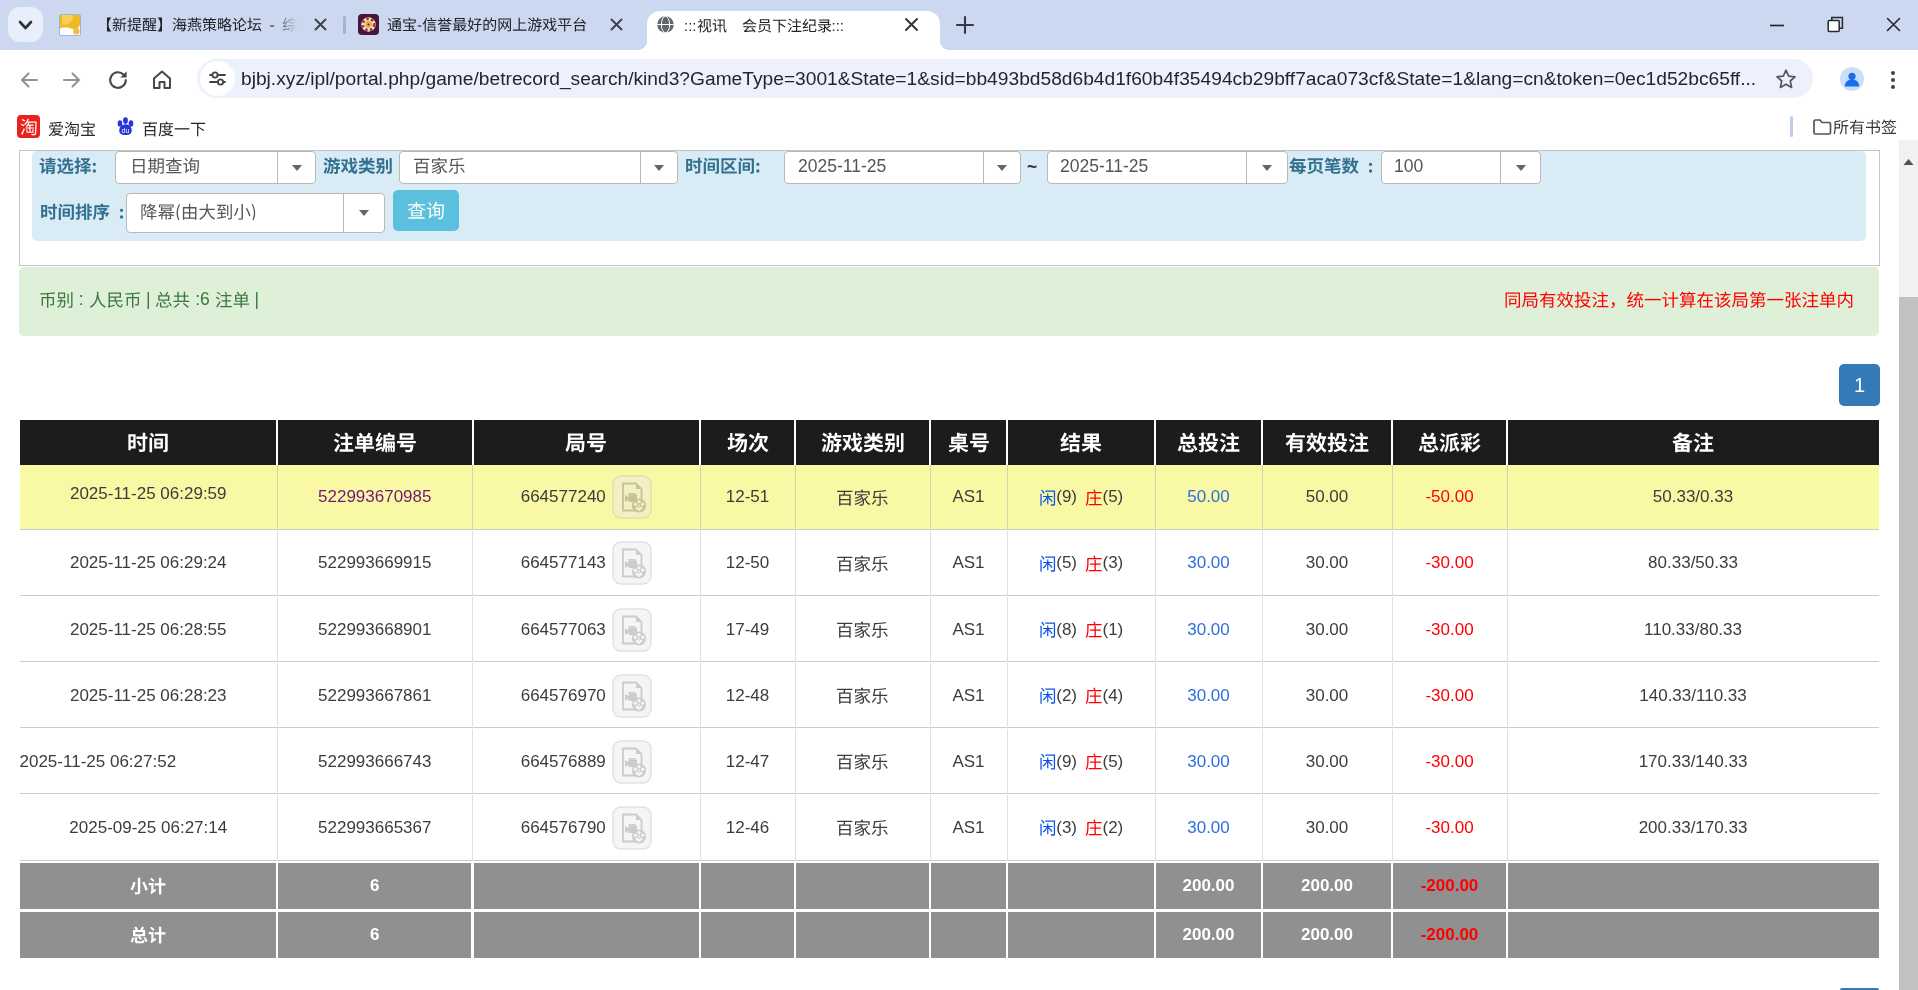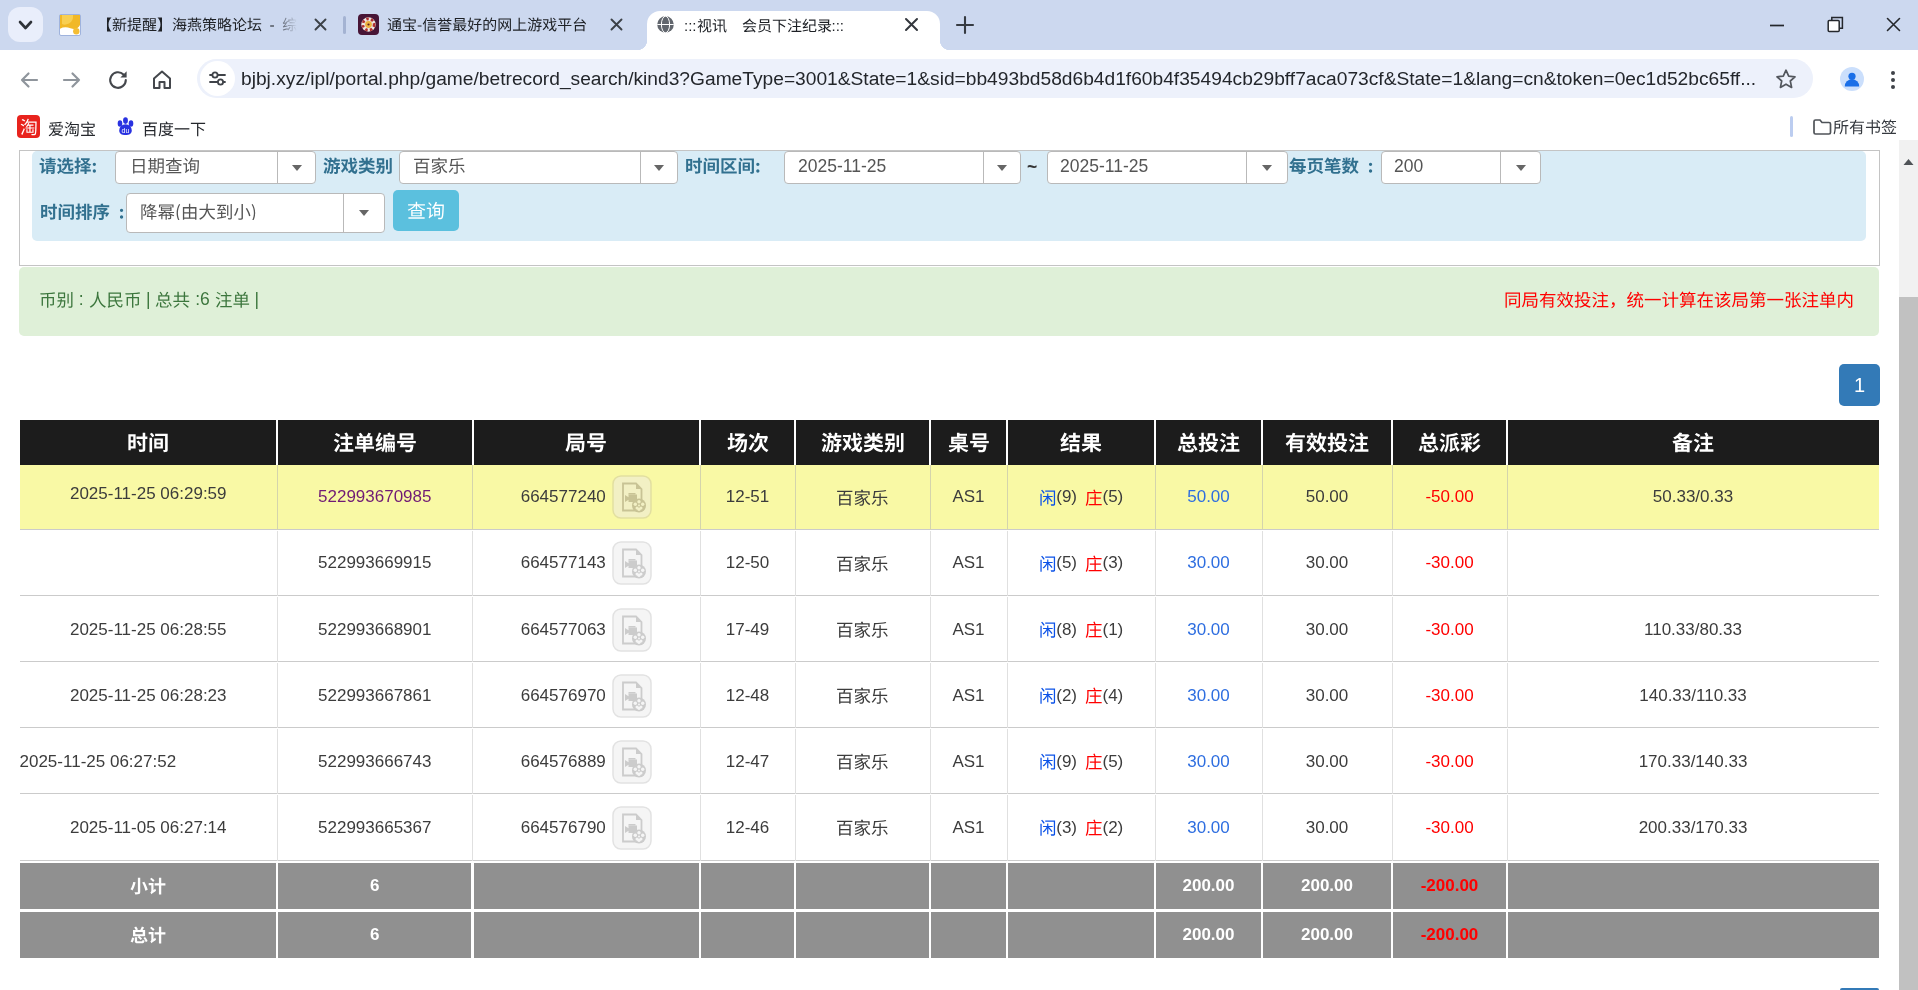--- a/index.html
+++ b/index.html
@@ -389,21 +389,21 @@
       </svg>
     </div>
     <div style="position:absolute;left:1060px;top:157.25px;"><span style="font-size:17.5px;line-height:19px;color:#555">2025-11-25</span></div>
     <div class="ab" style="left:1381px;top:151px;width:160px;height:33px;background:#fff;border:1px solid #b9b9b9;border-radius:4px"></div>
     <div class="ab" style="left:1500px;top:151px;width:1px;height:33px;background:#b9b9b9"></div>
     <div style="position:absolute;left:1515.5px;top:164.5px;">
       <svg width="10" height="6" viewBox="0 0 10 6">
         <path d="M0 0 H10 L5 6 Z" fill="#666"></path>
       </svg>
     </div>
-    <div style="position:absolute;left:1394px;top:157.25px;"><span style="font-size:17.5px;line-height:19px;color:#555">200</span></div>
+    <div style="position:absolute;left:1394px;top:157.25px;"><span style="font-size:17.5px;line-height:19px;color:#555">100</span></div>
     <div style="position:absolute;left:40px;top:203px;">
       <svg fill="#31708f" width="84.4" height="17.5" viewBox="0 -880 4825 1000">
         <use href="#g54"></use>
         <use href="#g55" x="1000"></use>
         <use href="#g61" x="2000"></use>
         <use href="#g62" x="3000"></use>
         <use href="#g49" x="4500"></use>
       </svg>
     </div>
     <div class="ab" style="left:126px;top:193px;width:259px;height:40px;background:#fff;border:1px solid #b9b9b9;border-radius:4px"></div>
@@ -633,20 +633,23 @@
     <div class="ab" style="left:276.5px;top:530.5px;width:1px;height:65.5px;background:#e0e0e0"></div>
     <div class="ab" style="left:472.0px;top:530.5px;width:1px;height:65.5px;background:#e0e0e0"></div>
     <div class="ab" style="left:699.5px;top:530.5px;width:1px;height:65.5px;background:#e0e0e0"></div>
     <div class="ab" style="left:794.5px;top:530.5px;width:1px;height:65.5px;background:#e0e0e0"></div>
     <div class="ab" style="left:929.5px;top:530.5px;width:1px;height:65.5px;background:#e0e0e0"></div>
     <div class="ab" style="left:1006.5px;top:530.5px;width:1px;height:65.5px;background:#e0e0e0"></div>
     <div class="ab" style="left:1154.5px;top:530.5px;width:1px;height:65.5px;background:#e0e0e0"></div>
     <div class="ab" style="left:1261.5px;top:530.5px;width:1px;height:65.5px;background:#e0e0e0"></div>
     <div class="ab" style="left:1391.5px;top:530.5px;width:1px;height:65.5px;background:#e0e0e0"></div>
     <div class="ab" style="left:1506.5px;top:530.5px;width:1px;height:65.5px;background:#e0e0e0"></div>
+    <div class="ab fl" style="left:19.5px;top:530.5px;width:257.5px;height:65.5px;justify-content:center;font-size:17px;color:#3c3c3c">
+      <span>2025-11-25 06:29:24</span>
+    </div>
     <div class="ab fl" style="left:277px;top:530.5px;width:195.5px;height:65.5px;justify-content:center;font-size:17px;color:#3c3c3c">
       <span>522993669915</span>
     </div>
     <div class="ab fl" style="left:472.5px;top:530.5px;width:227.5px;height:65.5px;justify-content:center;font-size:17px;color:#3c3c3c">
       <span>664577143</span>
       <span style="width:6px"></span>
       <svg width="40" height="44" viewBox="0 0 40 44">
         <rect x="1" y="1" width="38" height="42" rx="8" fill="#f5f5f5" stroke="#e2e2e2" stroke-width="1.5"></rect>
 <path d="M11 8.5 H24 L29.5 14 V35.5 H11 Z" fill="none" stroke="#cccccc" stroke-width="1.8"></path>
 <path d="M24 8.5 V14 H29.5 Z" fill="#cccccc"></path>
@@ -688,20 +691,23 @@
     </div>
     <div class="ab fl" style="left:1155px;top:530.5px;width:107px;height:65.5px;justify-content:center;font-size:17px;color:#3c3c3c">
       <span style="color:#2e6ee0">30.00</span>
     </div>
     <div class="ab fl" style="left:1262px;top:530.5px;width:130px;height:65.5px;justify-content:center;font-size:17px;color:#3c3c3c">
       <span>30.00</span>
     </div>
     <div class="ab fl" style="left:1392px;top:530.5px;width:115px;height:65.5px;justify-content:center;font-size:17px;color:#3c3c3c">
       <span style="color:#f00">-30.00</span>
     </div>
+    <div class="ab fl" style="left:1507px;top:530.5px;width:372px;height:65.5px;justify-content:center;font-size:17px;color:#3c3c3c">
+      <span>80.33/50.33</span>
+    </div>
     <div class="ab" style="left:19.5px;top:597px;width:1859.5px;height:65px;background:#fff;border-bottom:1px solid #cbcbcb"></div>
     <div class="ab" style="left:276.5px;top:597px;width:1px;height:65px;background:#e0e0e0"></div>
     <div class="ab" style="left:472.0px;top:597px;width:1px;height:65px;background:#e0e0e0"></div>
     <div class="ab" style="left:699.5px;top:597px;width:1px;height:65px;background:#e0e0e0"></div>
     <div class="ab" style="left:794.5px;top:597px;width:1px;height:65px;background:#e0e0e0"></div>
     <div class="ab" style="left:929.5px;top:597px;width:1px;height:65px;background:#e0e0e0"></div>
     <div class="ab" style="left:1006.5px;top:597px;width:1px;height:65px;background:#e0e0e0"></div>
     <div class="ab" style="left:1154.5px;top:597px;width:1px;height:65px;background:#e0e0e0"></div>
     <div class="ab" style="left:1261.5px;top:597px;width:1px;height:65px;background:#e0e0e0"></div>
     <div class="ab" style="left:1391.5px;top:597px;width:1px;height:65px;background:#e0e0e0"></div>
@@ -916,21 +922,21 @@
     <div class="ab" style="left:472.0px;top:795px;width:1px;height:66px;background:#e0e0e0"></div>
     <div class="ab" style="left:699.5px;top:795px;width:1px;height:66px;background:#e0e0e0"></div>
     <div class="ab" style="left:794.5px;top:795px;width:1px;height:66px;background:#e0e0e0"></div>
     <div class="ab" style="left:929.5px;top:795px;width:1px;height:66px;background:#e0e0e0"></div>
     <div class="ab" style="left:1006.5px;top:795px;width:1px;height:66px;background:#e0e0e0"></div>
     <div class="ab" style="left:1154.5px;top:795px;width:1px;height:66px;background:#e0e0e0"></div>
     <div class="ab" style="left:1261.5px;top:795px;width:1px;height:66px;background:#e0e0e0"></div>
     <div class="ab" style="left:1391.5px;top:795px;width:1px;height:66px;background:#e0e0e0"></div>
     <div class="ab" style="left:1506.5px;top:795px;width:1px;height:66px;background:#e0e0e0"></div>
     <div class="ab fl" style="left:19.5px;top:795px;width:257.5px;height:66px;justify-content:center;font-size:17px;color:#3c3c3c">
-      <span>2025-11-05 06:27:14</span>
+      <span>2025-09-25 06:27:14</span>
     </div>
     <div class="ab fl" style="left:277px;top:795px;width:195.5px;height:66px;justify-content:center;font-size:17px;color:#3c3c3c">
       <span>522993665367</span>
     </div>
     <div class="ab fl" style="left:472.5px;top:795px;width:227.5px;height:66px;justify-content:center;font-size:17px;color:#3c3c3c">
       <span>664576790</span>
       <span style="width:6px"></span>
       <svg width="40" height="44" viewBox="0 0 40 44">
         <rect x="1" y="1" width="38" height="42" rx="8" fill="#f5f5f5" stroke="#e2e2e2" stroke-width="1.5"></rect>
 <path d="M11 8.5 H24 L29.5 14 V35.5 H11 Z" fill="none" stroke="#cccccc" stroke-width="1.8"></path>

